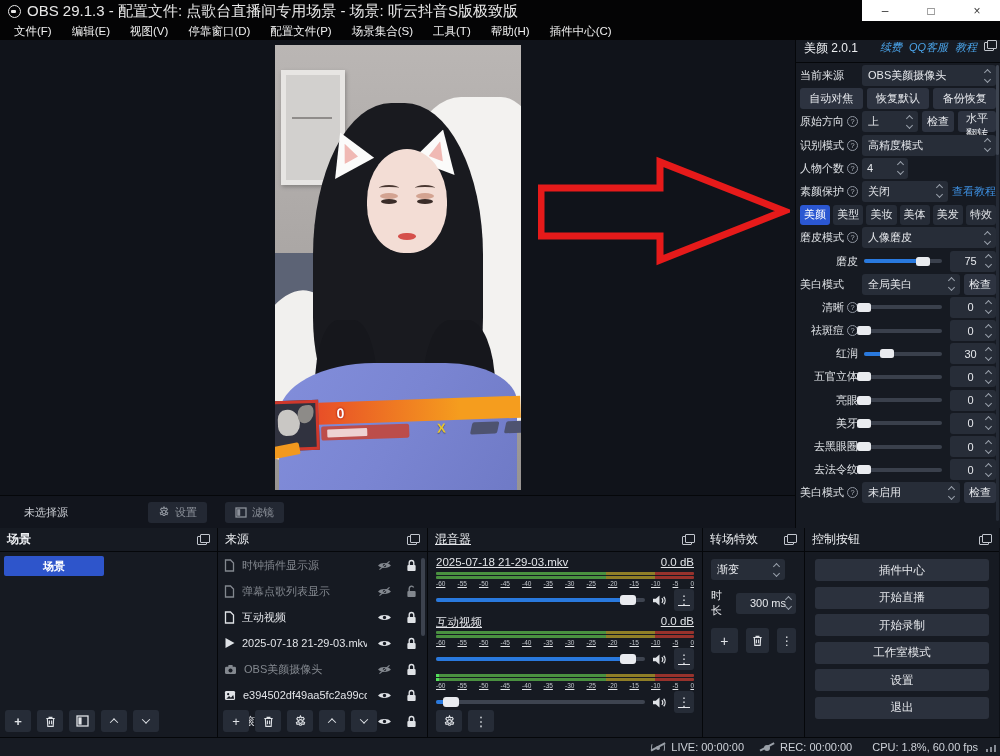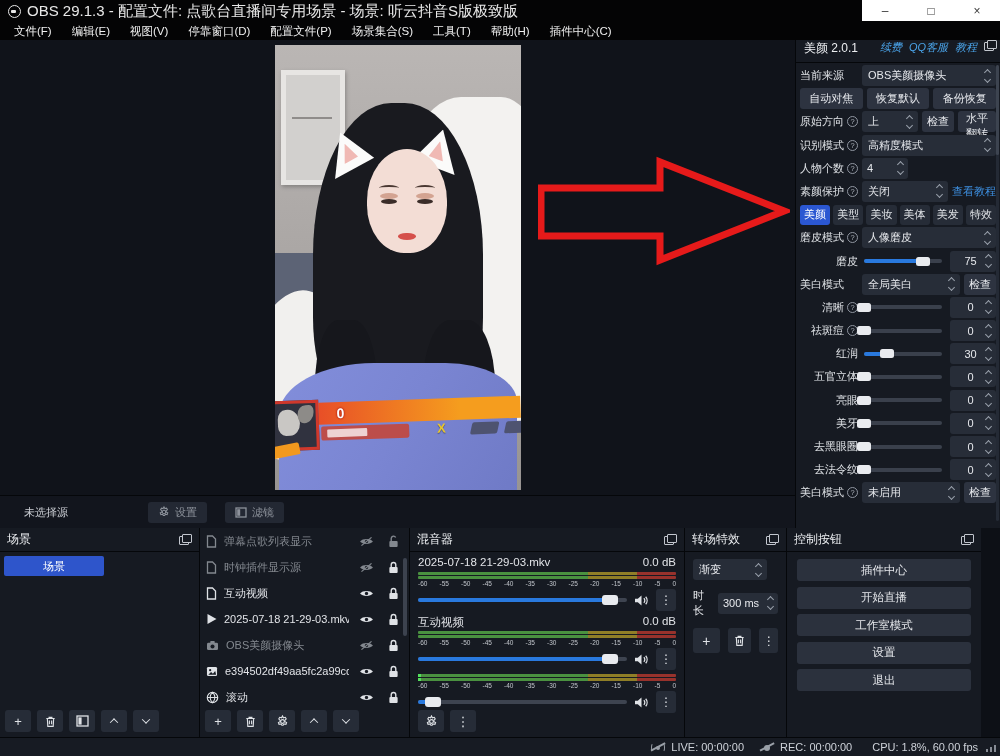--- a/index.html
+++ b/index.html
@@ -523,21 +523,21 @@
         </span>
     </div>
     <button class="bt">检查</button>
   </div>
 
   <div class="b-scroll"></div>
 </div>
 
 <div class="docks">
 
-  <div class="dock" style="width:200px;">
+  <div class="dock" style="width:218px;font-weight:bold;">
     <div class="dock-head">
         <span>场景</span>
         <span class="popout"></span>
       </div>
     <div class="scene-item">场景</div>
     <div class="dock-foot">
       <span class="ft-btn">+</span>
       <span class="ft-btn">
         <svg width="13" height="13" viewBox="0 0 14 14">
             <path d="M2.5 3.8h9M5.5 3.8V2.6h3v1.2M3.6 3.8l.5 8.4h5.8l.5-8.4M5.8 6v4M8.2 6v4" fill="none" stroke="#dfe2e6" stroke-width="1.2"></path>
@@ -552,20 +552,46 @@
       <span class="ft-btn">
           <i class="chev up"></i>
         </span>
       <span class="ft-btn">
           <i class="chev down"></i>
         </span>
     </div>
   </div>
 
   <div class="dock" style="width:210px;">
+    <div class="dock-head">
+        <span>来源</span>
+        <span class="popout"></span>
+      </div>
+
+    <div class="src-row dim">
+      <span class="s-icon">
+          <svg width="11" height="13" viewBox="0 0 11 13">
+            <path d="M1.5 1h5l3 3v8h-8z" fill="none" stroke="currentColor" stroke-width="1.3"></path>
+          </svg>
+        </span>
+      <span class="lbl">时钟插件显示源</span>
+      <span class="r-btn dim">
+          <svg width="15" height="11" viewBox="0 0 16 12">
+            <path d="M1 6c2.6-3.6 11.4-3.6 14 0-2.6 3.6-11.4 3.6-14 0z" fill="currentColor"></path>
+            <circle cx="8" cy="6" r="1.8" fill="#161a22"></circle>
+            <path d="M2.5 10.5l11-9" stroke="currentColor" stroke-width="1.4"></path>
+          </svg>
+        </span>
+      <span class="r-btn">
+          <svg width="11" height="13" viewBox="0 0 12 14">
+            <rect x="1.5" y="6.5" width="9" height="6.5" rx="1" fill="currentColor"></rect>
+            <path d="M3.5 6.5V4a2.5 2.5 0 0 1 5 0v2.5" fill="none" stroke="currentColor" stroke-width="1.5"></path>
+          </svg>
+        </span>
+    </div>
 
     <div class="src-row dim">
       <span class="s-icon">
           <svg width="11" height="13" viewBox="0 0 11 13">
             <path d="M1.5 1h5l3 3v8h-8z" fill="none" stroke="currentColor" stroke-width="1.3"></path>
           </svg>
         </span>
       <span class="lbl">弹幕点歌列表显示</span>
       <span class="r-btn dim">
           <svg width="15" height="11" viewBox="0 0 16 12">
@@ -575,42 +601,20 @@
           </svg>
         </span>
       <span class="r-btn dim">
           <svg width="11" height="13" viewBox="0 0 12 14">
             <rect x="1.5" y="6.5" width="9" height="6.5" rx="1" fill="currentColor"></rect>
             <path d="M3.5 6.5V3.6a2.5 2.5 0 0 1 4.8-.9" fill="none" stroke="currentColor" stroke-width="1.5"></path>
           </svg>
         </span>
     </div>
 
-    <div class="src-row dim">
-      <span class="s-icon">
-          <svg width="11" height="13" viewBox="0 0 11 13">
-            <path d="M1.5 1h5l3 3v8h-8z" fill="none" stroke="currentColor" stroke-width="1.3"></path>
-          </svg>
-        </span>
-      <span class="lbl">时钟插件显示源</span>
-      <span class="r-btn dim">
-          <svg width="15" height="11" viewBox="0 0 16 12">
-            <path d="M1 6c2.6-3.6 11.4-3.6 14 0-2.6 3.6-11.4 3.6-14 0z" fill="currentColor"></path>
-            <circle cx="8" cy="6" r="1.8" fill="#161a22"></circle>
-            <path d="M2.5 10.5l11-9" stroke="currentColor" stroke-width="1.4"></path>
-          </svg>
-        </span>
-      <span class="r-btn">
-          <svg width="11" height="13" viewBox="0 0 12 14">
-            <rect x="1.5" y="6.5" width="9" height="6.5" rx="1" fill="currentColor"></rect>
-            <path d="M3.5 6.5V4a2.5 2.5 0 0 1 5 0v2.5" fill="none" stroke="currentColor" stroke-width="1.5"></path>
-          </svg>
-        </span>
-    </div>
-
     <div class="src-row">
       <span class="s-icon">
           <svg width="11" height="13" viewBox="0 0 11 13">
             <path d="M1.5 1h5l3 3v8h-8z" fill="none" stroke="currentColor" stroke-width="1.3"></path>
           </svg>
         </span>
       <span class="lbl">互动视频</span>
       <span class="r-btn">
           <svg width="15" height="11" viewBox="0 0 16 12">
             <path d="M1 6c2.6-3.6 11.4-3.6 14 0-2.6 3.6-11.4 3.6-14 0z" fill="currentColor"></path>
@@ -732,21 +736,21 @@
       </span>
       <span class="ft-btn">
           <i class="chev up"></i>
         </span>
       <span class="ft-btn">
           <i class="chev down"></i>
         </span>
     </div>
   </div>
 
-  <div class="dock" style="width:275px;">
+  <div class="dock" style="width:275px;text-decoration:underline;">
     <div class="dock-head">
         <span>混音器</span>
         <span class="popout"></span>
       </div>
     <div class="mix-body">
 
       <div class="mix-ch">
         <div class="mix-head">
             <span>2025-07-18 21-29-03.mkv</span>
             <span>0.0 dB</span>
@@ -875,21 +879,21 @@
       <div class="dd" style="width:74px;">
         <span class="val">渐变</span>
         <span class="dd-ar">
             <i class="ch u"></i>
             <i class="ch d"></i>
           </span>
       </div>
       <div class="tr-dur">
         <span>时长</span>
         <div class="spin" style="width:60px;">
-          <span class="v" style="text-align:left;">300 ms</span>
+          <span class="v" style="text-align:right;">300 ms</span>
           <span class="dd-ar">
               <i class="ch u"></i>
               <i class="ch d"></i>
             </span>
         </div>
       </div>
       <div class="tr-btns">
         <span class="tr-btn">+</span>
         <span class="tr-btn" style="width:28px;">
           <svg width="13" height="13" viewBox="0 0 14 14">
@@ -905,20 +909,23 @@
     <div class="dock-head">
         <span>控制按钮</span>
         <span class="popout"></span>
       </div>
     <div class="ctl-body">
       <div class="ctl-row">
           <span class="ctl-btn">插件中心</span>
         </div>
       <div class="ctl-row">
           <span class="ctl-btn">开始直播</span>
+        </div>
+      <div class="ctl-row">
+          <span class="ctl-btn">开始录制</span>
         </div>
       <div class="ctl-row">
           <span class="ctl-btn">工作室模式</span>
         </div>
       <div class="ctl-row">
           <span class="ctl-btn">设置</span>
         </div>
       <div class="ctl-row">
           <span class="ctl-btn">退出</span>
         </div>

